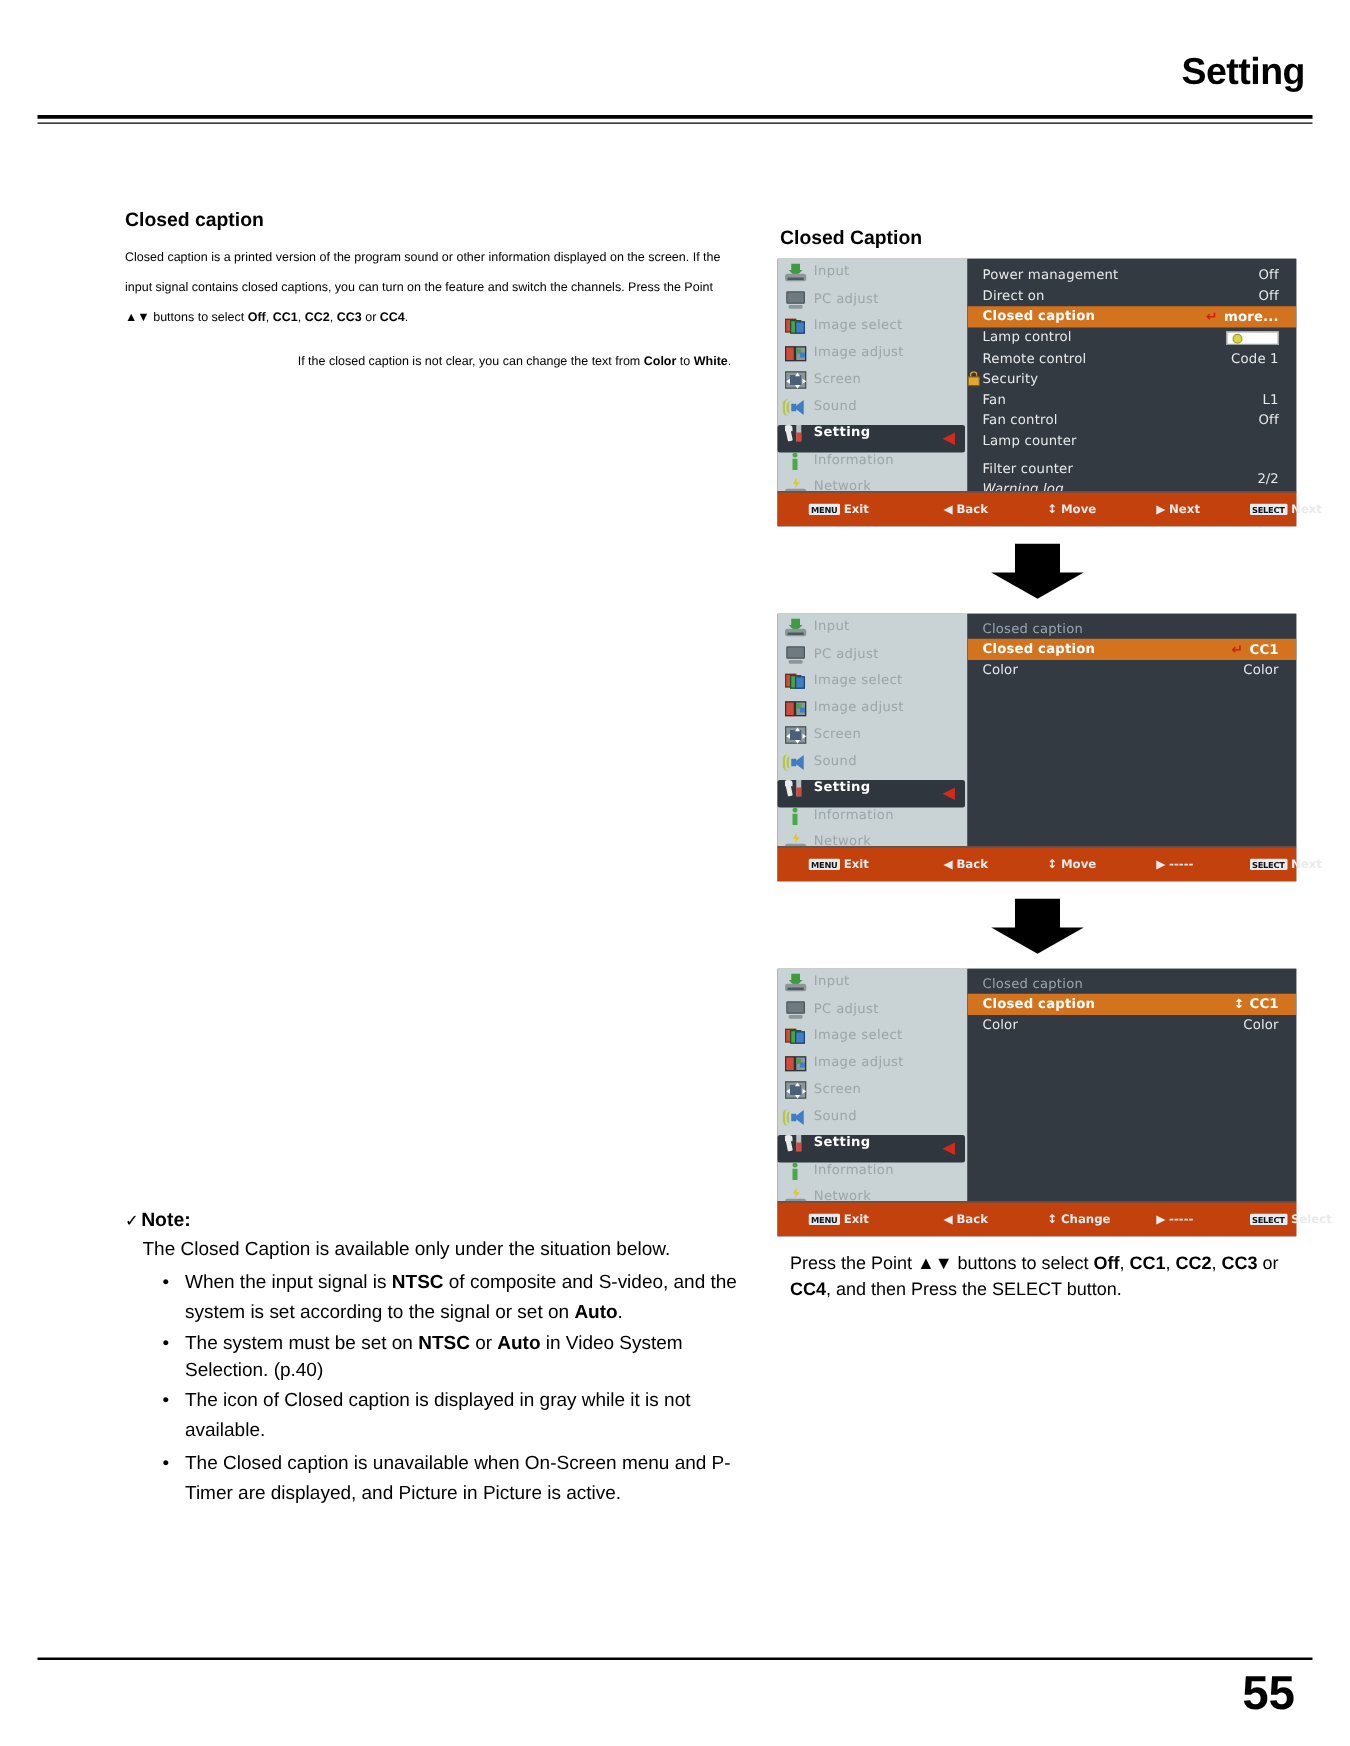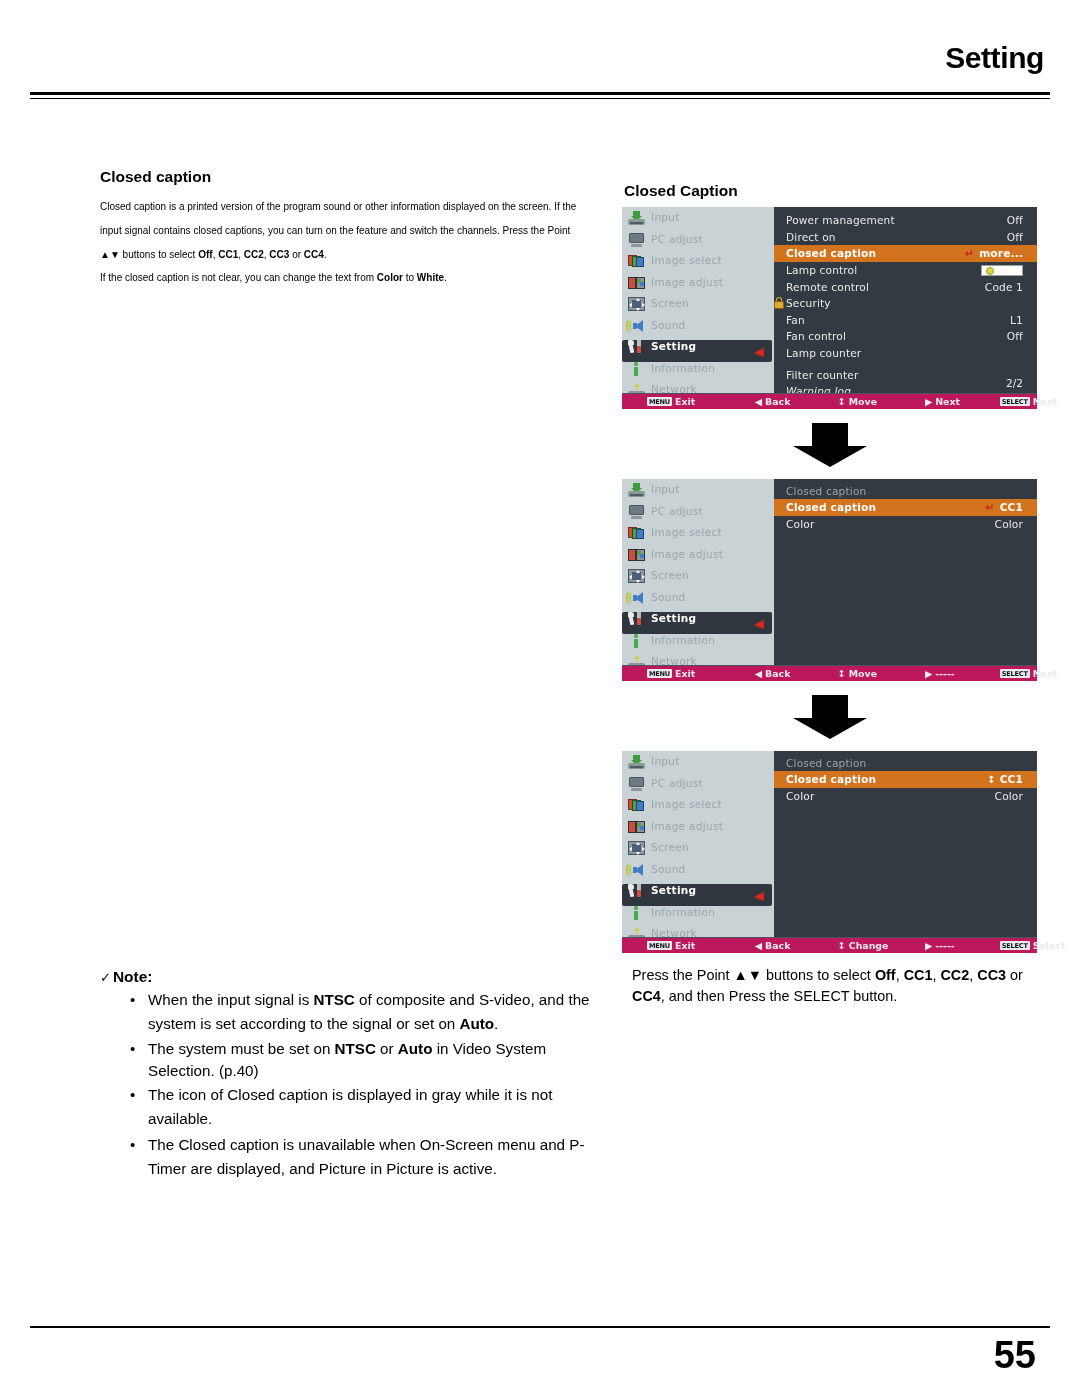--- a/index.html
+++ b/index.html
@@ -42,21 +42,21 @@
   .left-col {
     position:absolute; left:100px; top:168px; width:485px;
   }
   .h-sub {
     font-size:15.5px; font-weight:bold; margin:0 0 9px 0;
   }
   .para {
     font-size:10px; line-height:23.8px; margin:0;
   }
   .para b { font-weight:bold; }
-  .para + .para { margin-top:0px; }
+  .para + .para { margin-top:12px;text-align:right; }
 
   
   .note-block {
     position:absolute; left:100px; top:968px; width:490px;
   }
   .note-head {
     font-size:15.5px; font-weight:bold; margin:0 0 2px 0;
   }
   .note-head .check { font-weight:normal; font-size:13px; margin-right:2px; }
   .note-intro {
@@ -209,21 +209,21 @@
     position:absolute; left:4px; top:1px; width:8px; height:8px;
     background:#d8d844; border-radius:50%; border:1px solid #a0a02c;
   }
   .page-indicator {
     position:absolute; right:14px; bottom:4px;
     font-size:10.6px; color:#e8eaeb;
   }
 
   
   .osd-status {
-    height:16px; background:#be185d;
+    height:28px; background:#c2410c;
     display:flex; align-items:center;
     font-size:9.4px; color:#e8eaeb; font-weight:bold;
     border-top:1px solid #4a555e;
     position:relative;
     text-decoration:underline;
   }
   .osd-status .st {
     position:absolute; display:flex; align-items:center; gap:3px; white-space:nowrap;
   }
   .keycap {
@@ -266,20 +266,21 @@
 <div class="left-col">
   <div class="h-sub">Closed caption</div>
   <p class="para"><span>Closed caption is a printed version of the program sound or other information displayed on the screen. If the input signal contains closed captions, you can turn on the feature and switch the channels. Press the Point ▲▼ buttons to select </span><b>Off</b><span>, </span><b>CC1</b><span>, </span><b>CC2</b><span>, </span><b>CC3</b><span> or </span><b>CC4</b><span>.</span></p>
   <p class="para"><span>If the closed caption is not clear, you can change the text from </span><b>Color</b><span> to </span><b>White</b><span>.</span></p>
 </div>
 
 <div class="note-block">
   <div class="note-head">
     <span class="check">✓</span><span>Note:</span>
   </div>
+  <div class="note-intro">The Closed Caption is available only under the situation below.</div>
   <ul class="bullets">
       <li><span class="dot">•</span><span>When the input signal is </span><b>NTSC</b><span> of composite and S-video, and the system is set according to the signal or set on </span><b>Auto</b><span>.</span></li>
       <li class="tight"><span class="dot">•</span><span>The system must be set on </span><b>NTSC</b><span> or </span><b>Auto</b><span> in Video System Selection. (p.40)</span></li>
       <li><span class="dot">•</span><span>The icon of Closed caption is displayed in gray while it is not available.</span></li>
       <li><span class="dot">•</span><span>The Closed caption is unavailable when On-Screen menu and P-Timer are displayed, and Picture in Picture is active.</span></li>
     </ul>
 </div>
 
 <div class="right-col">
 

